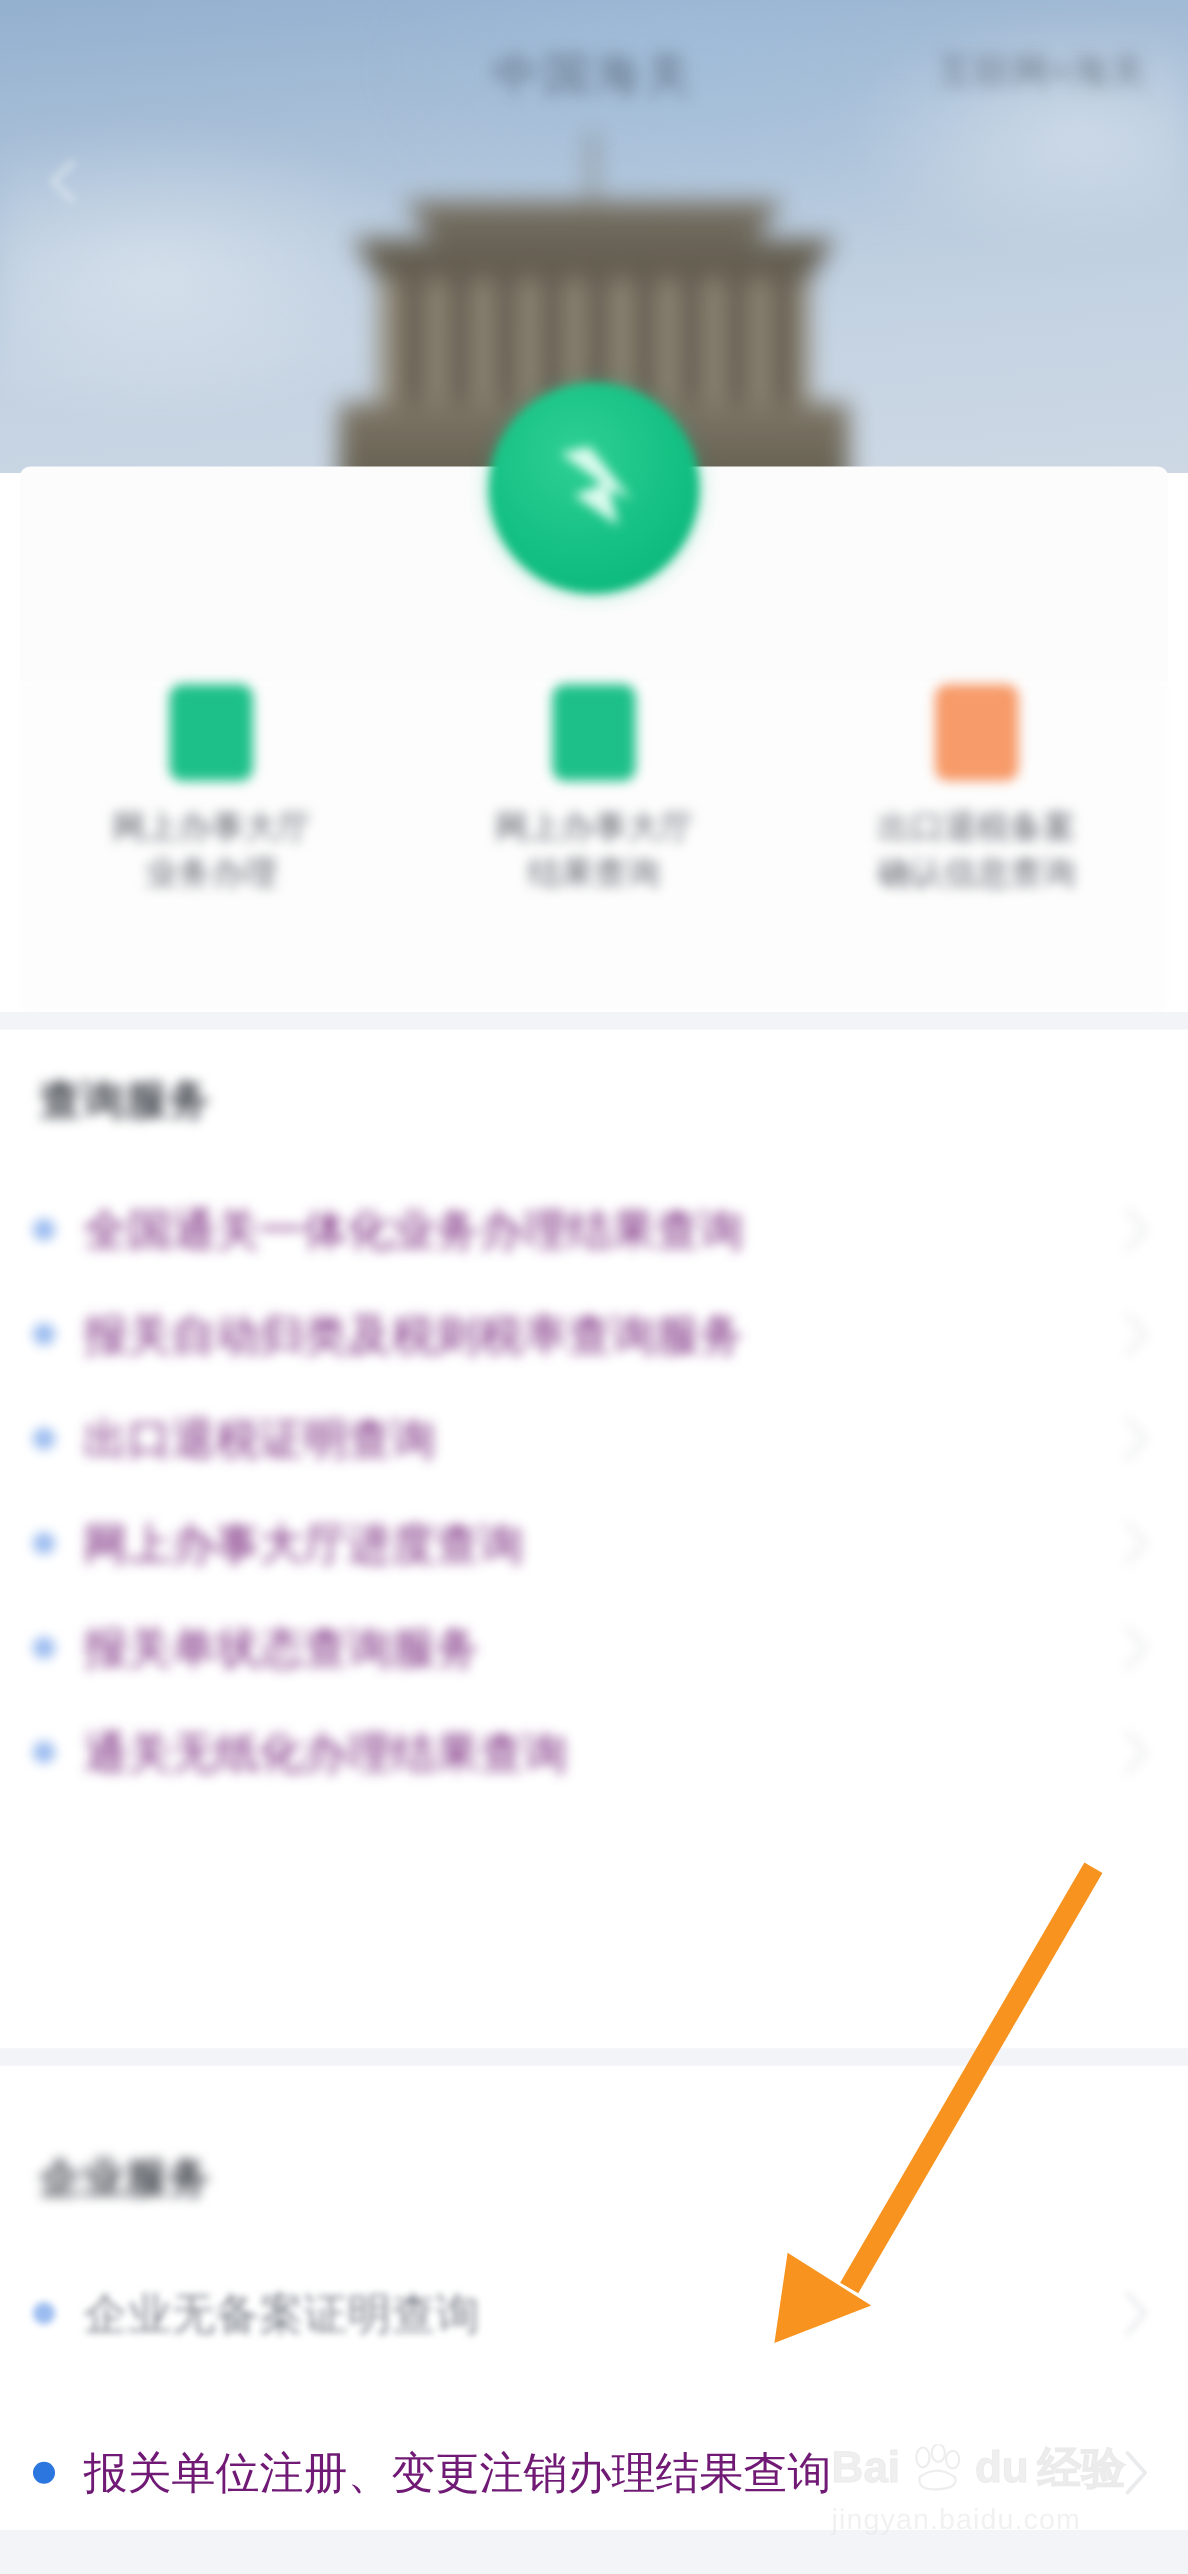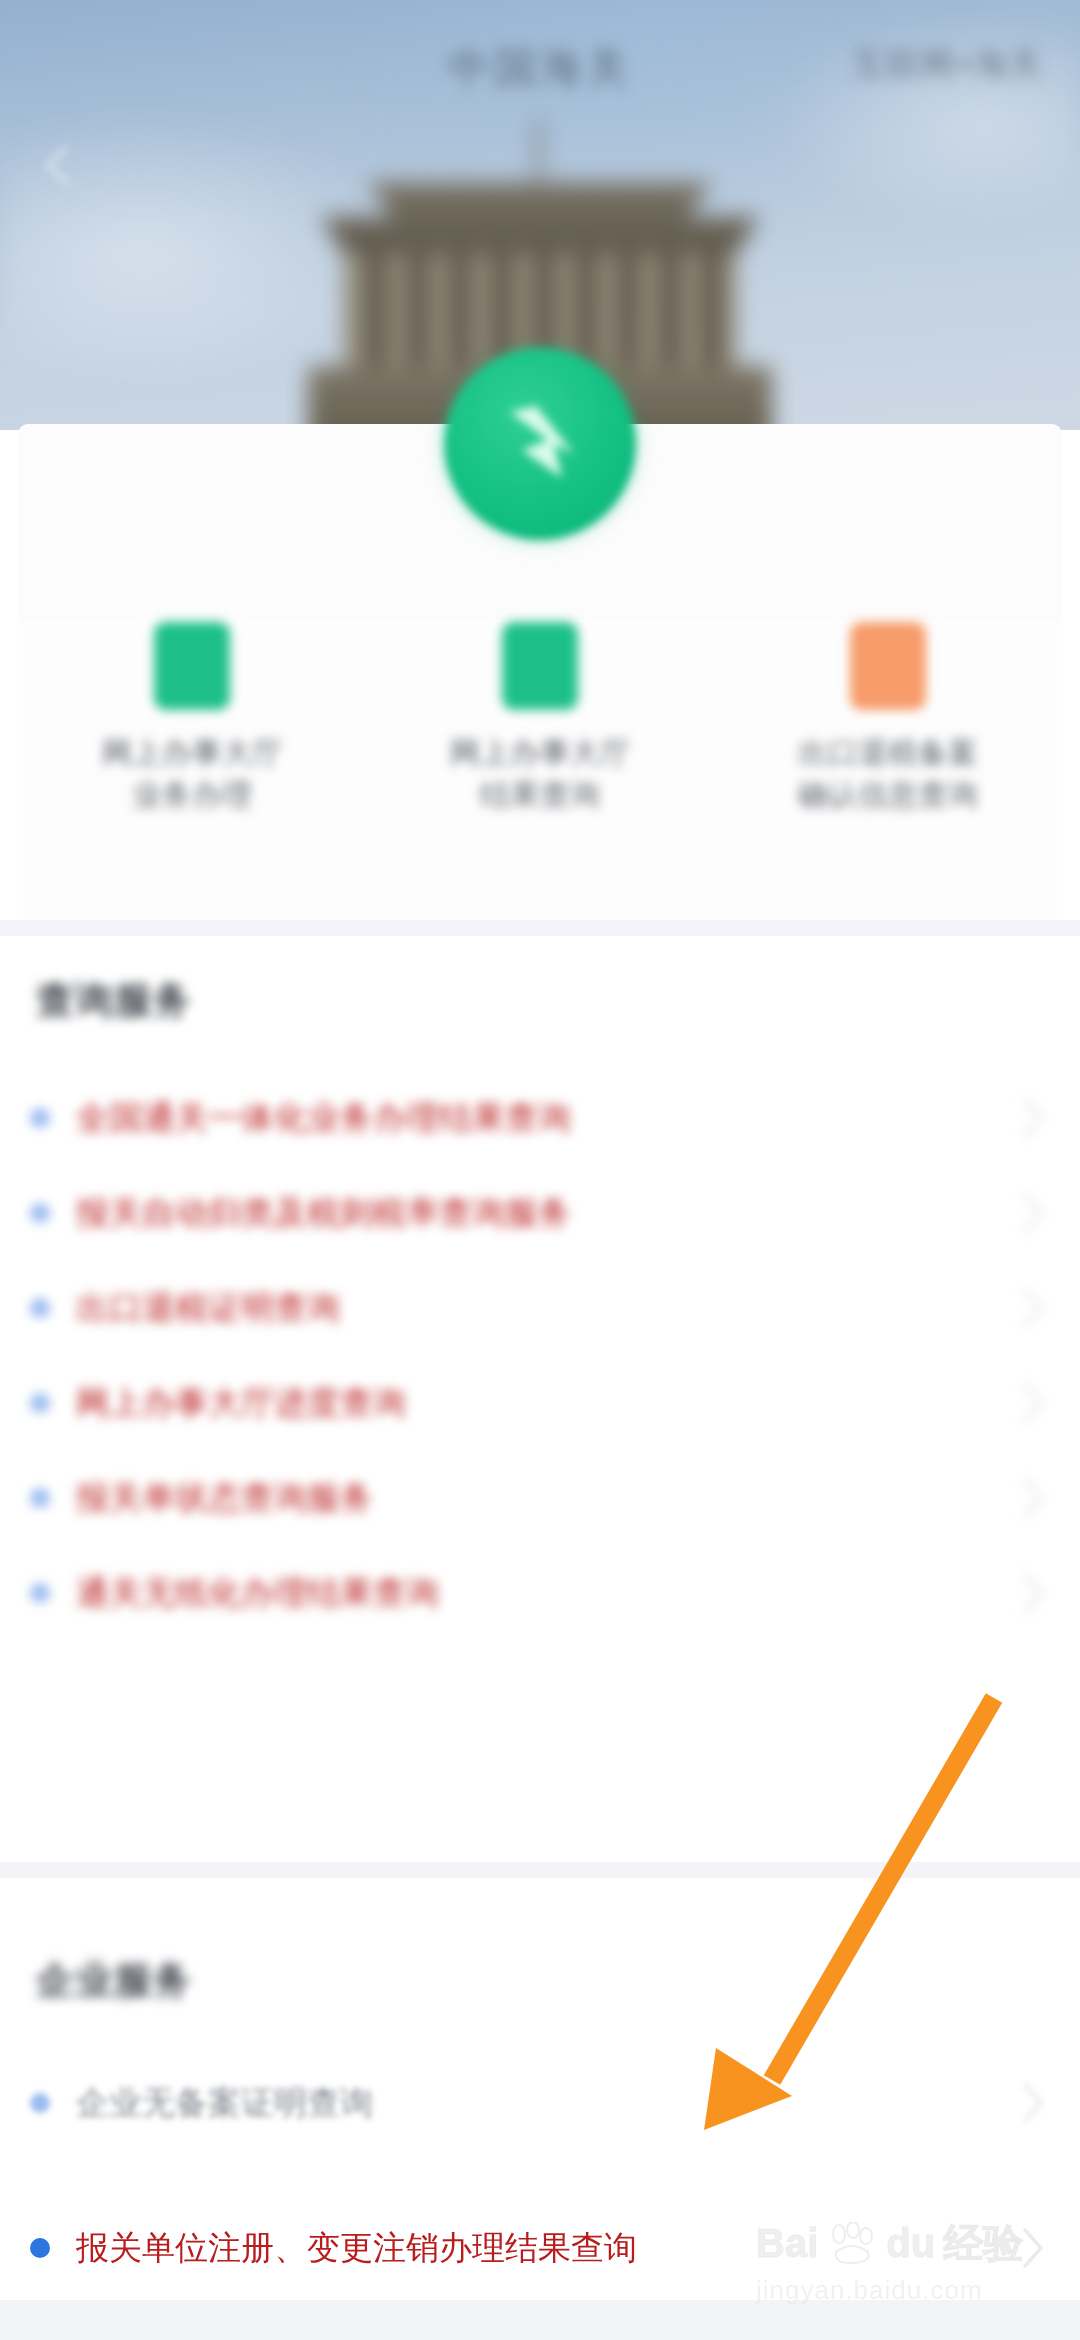--- a/index.html
+++ b/index.html
@@ -213,22 +213,22 @@
   .bullet {
     margin-left: 30px;
     width: 20px; height: 20px;
     border-radius: 50%;
     background: #9bbcf0;
     flex: 0 0 auto;
   }
   .bullet.strong { background: #2c76e0; }
   .row-label {
     margin-left: 26px;
-    font-size: 33px;
-    color: #b91c1c;
+    font-size: 40px;
+    color: #701a75;
     white-space: nowrap;
     flex: 1 1 auto;
   }
   .row-label.muted { color: #7d838c; }
   .chev {
     margin-right: 34px;
     flex: 0 0 auto;
     opacity: 0.35;
   }
   .chev svg { display: block; }

